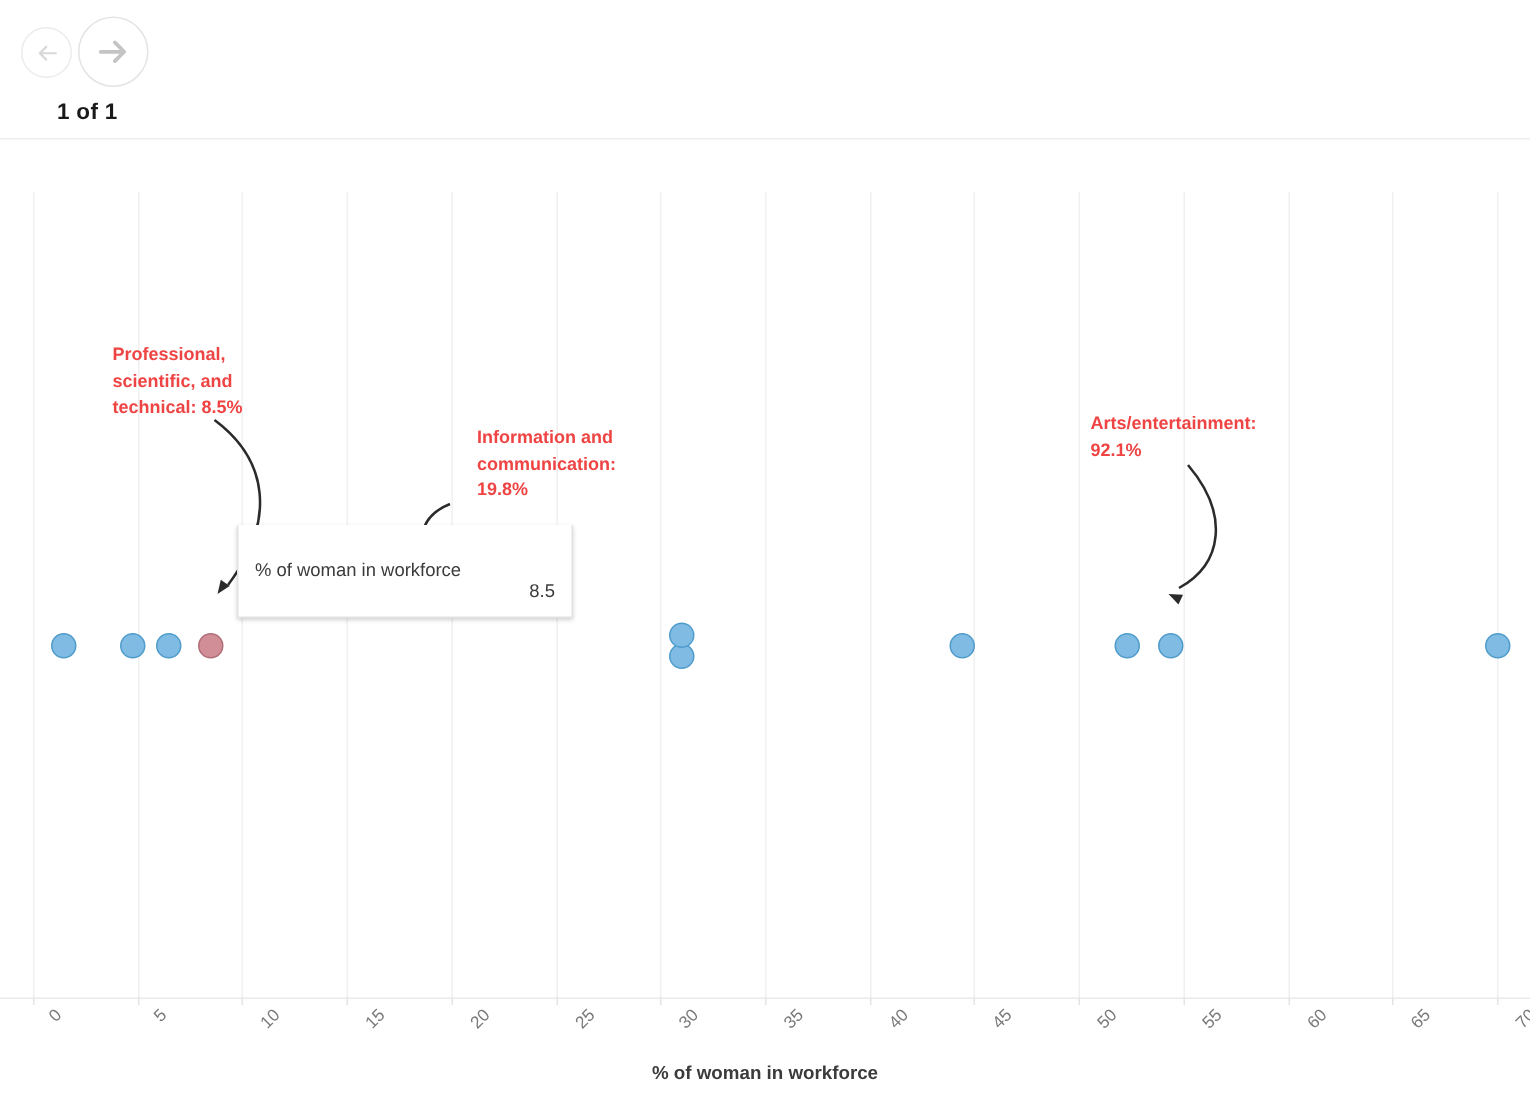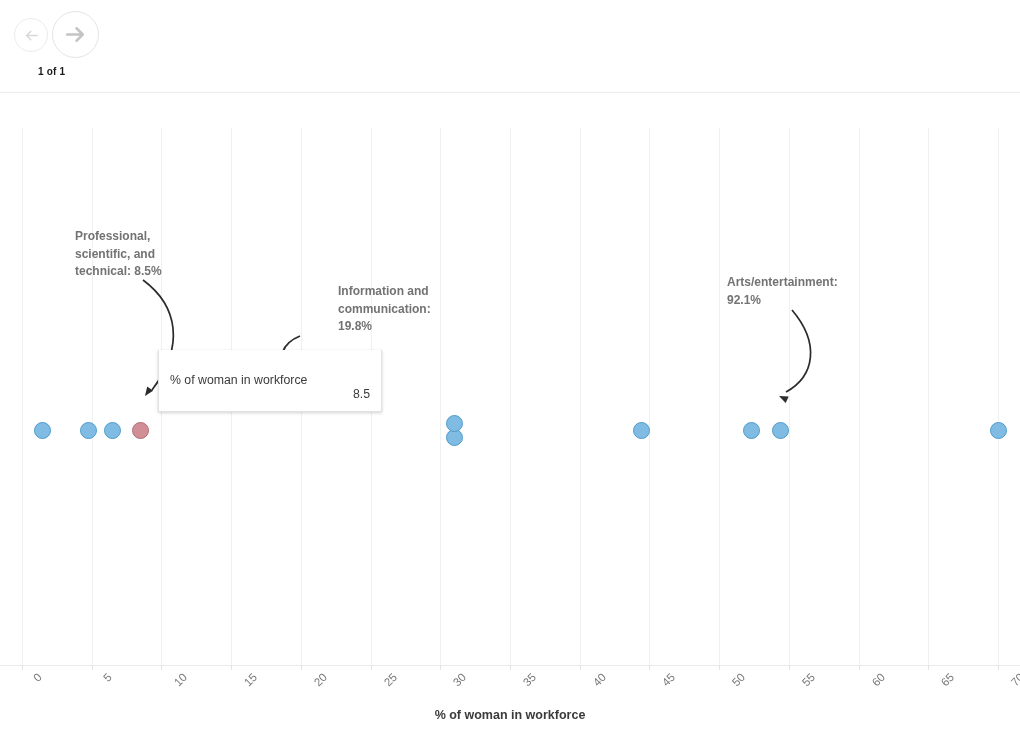--- a/index.html
+++ b/index.html
@@ -20,21 +20,21 @@
     box-sizing:border-box;background:#fff;
   }
   #back-btn{left:14px;top:18px;width:34px;height:34px;border:1px solid #ececec;}
   #fwd-btn{left:52px;top:11px;width:47px;height:47px;border:1px solid #e4e4e4;}
   #back-btn svg{width:17px;height:17px;}
   #fwd-btn svg{width:25px;height:25px;}
   .arrow-path{fill:none;stroke:#d8d8d8;stroke-width:2.1;stroke-linecap:round;stroke-linejoin:round;}
   #fwd-btn .arrow-path{stroke:#c4c4c4;stroke-width:2.4;}
   #page-indicator{
     position:absolute;left:38px;top:66px;
-    font-size:10px;font-weight:bold;color:#1a1a1a;letter-spacing:.2px;
+    font-size:15px;font-weight:bold;color:#1a1a1a;letter-spacing:.2px;
   }
   #topbar-divider{
     position:absolute;left:0;top:92px;width:1020px;height:1px;background:#ededed;
   }
 
   
   #chart-area{position:absolute;left:0;top:93px;width:1020px;height:650px;}
   #plot{position:absolute;left:0;top:35px;width:1020px;height:537px;}
   .gridline{position:absolute;top:0;width:1px;height:537px;background:#f0f0f0;}
   #axis-line{position:absolute;left:0;top:572px;width:1020px;height:1px;background:#eaeaea;}
@@ -53,21 +53,21 @@
   
   .dot{
     position:absolute;width:17px;height:17px;border-radius:50%;
     box-sizing:border-box;
     background:#7fbbe3;border:1.3px solid #4f9ccb;
   }
   .dot.highlight{background:#d18e96;border-color:#b06e78;}
 
   
   .annot{
-    position:absolute;font-size:12px;font-weight:bold;color:#737373;
+    position:absolute;font-size:12px;font-weight:bold;color:#ef4444;
     line-height:17.5px;white-space:pre-line;
   }
   .annot-arrow{position:absolute;overflow:visible;}
   .annot-arrow path{fill:none;stroke:#2b2b2b;stroke-width:1.7;}
   .annot-arrow polygon{fill:#2b2b2b;}
 
   
   #tooltip{
     position:absolute;left:158px;top:350px;width:224px;
     box-shadow:0 1px 3px rgba(0,0,0,.18);
@@ -137,21 +137,21 @@
         <div class="dot" style="left: 445.729px; top: 286.5px;"></div>
         <div class="dot" style="left: 632.563px; top: 293.5px;"></div>
         <div class="dot" style="left: 742.711px; top: 293.5px;"></div>
         <div class="dot" style="left: 771.991px; top: 293.5px;"></div>
         <div class="dot" style="left: 989.5px; top: 293.5px;"></div>
       </div>
     <div id="annotation-layer">
         <div class="annot" style="left: 75px; top: 100px;">Professional,
 scientific, and
 technical: 8.5%</div>
-        <div class="annot" style="left: 318px; top: 155px; margin-left: 20px;">Information and
+        <div class="annot" style="left: 318px; top: 155px;">Information and
 communication:
 19.8%</div>
         <div class="annot" style="left: 727px; top: 146px;">Arts/entertainment:
 92.1%</div>
         <svg class="annot-arrow" width="1020" height="537" style="left: 0px; top: 0px;">
           <path d="M143,152 C178,178 185,218 152,262"></path>
           <polygon points="0,0 -9,-3.6 -9,3.6" transform="translate(145,268) rotate(125)"></polygon>
         </svg>
         <svg class="annot-arrow" width="1020" height="537" style="left: 0px; top: 0px;">
           <path d="M300,208 C280,216 278,232 285,250"></path>

